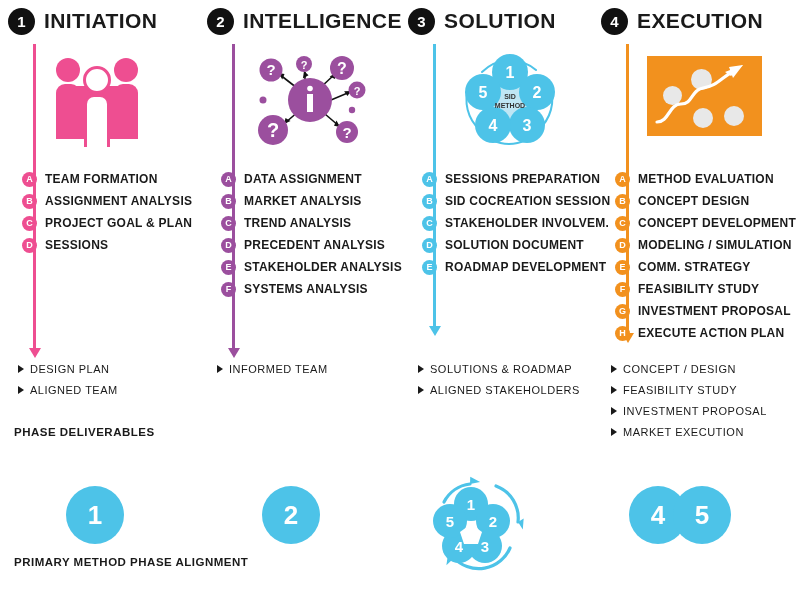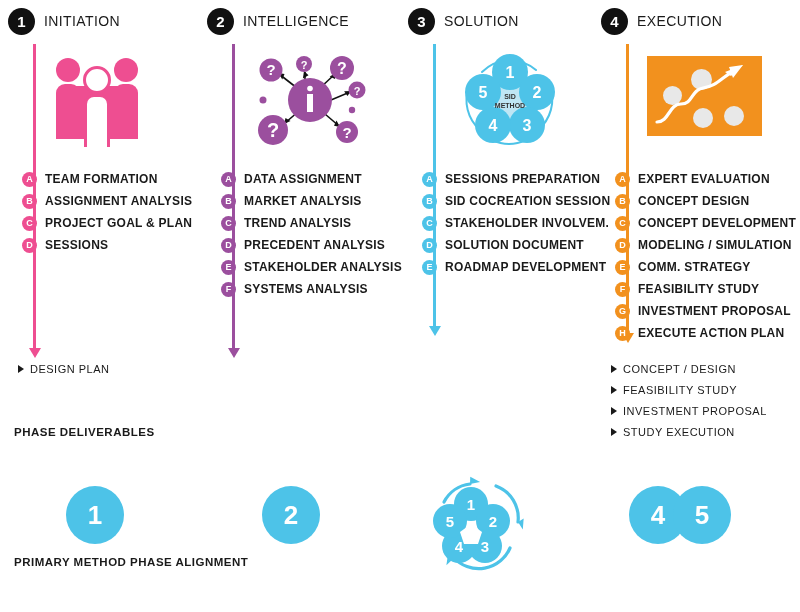--- a/index.html
+++ b/index.html
@@ -23,21 +23,21 @@
   
   .phase-head{position:absolute;top:6px;left:0;display:flex;align-items:center;gap:9px;height:30px;}
   .phase-num{
     width:27px;height:27px;border-radius:50%;
     background:#111111;color:#ffffff;
     font-size:15px;font-weight:bold;
     display:flex;align-items:center;justify-content:center;
     flex:0 0 auto;line-height:1;
   }
   .phase-title{
-    font-size:14px;font-weight:normal;letter-spacing:.4px;
+    font-size:21px;font-weight:bold;letter-spacing:.4px;
     color:#1a1a1a;white-space:nowrap;text-align:center;
   }
 
   
   .spine{position:absolute;left:25px;width:3px;top:44px;}
   .spine .shaft{position:absolute;left:0;top:0;width:3px;height:100%;}
   .spine .head{
     position:absolute;left:-4.5px;bottom:-9px;
     width:0;height:0;border-left:6px solid transparent;border-right:6px solid transparent;
   }
@@ -142,20 +142,24 @@
       <div class="step">
         <div class="badge" style="background:#ee4e91">D</div>
         <div class="step-label">SESSIONS</div>
       </div>
     </div>
 
     <div class="delivs" style="top:358px">
       <div class="deliv">
         <div class="tri"></div>
         <div class="deliv-label">DESIGN PLAN</div>
+      </div>
+      <div class="deliv">
+        <div class="tri"></div>
+        <div class="deliv-label">ALIGNED TEAM</div>
       </div>
     </div>
 
     <div class="align-row">
       <div class="big-c" style="left:58px;top:6px;width:58px;height:58px">1</div>
     </div>
   </div>
 
   <div class="col col-1">
 
@@ -228,20 +232,24 @@
         <div class="badge" style="background:#9b4f9e">E</div>
         <div class="step-label">STAKEHOLDER ANALYSIS</div>
       </div>
       <div class="step">
         <div class="badge" style="background:#9b4f9e">F</div>
         <div class="step-label">SYSTEMS ANALYSIS</div>
       </div>
     </div>
 
     <div class="delivs" style="top:358px">
+      <div class="deliv">
+        <div class="tri"></div>
+        <div class="deliv-label">INFORMED TEAM</div>
+      </div>
     </div>
 
     <div class="align-row">
       <div class="big-c" style="left:55px;top:6px;width:58px;height:58px">2</div>
     </div>
   </div>
 
   <div class="col col-2">
 
     <div class="phase-head">
@@ -296,20 +304,30 @@
       <div class="step">
         <div class="badge" style="background:#4dc3e8">D</div>
         <div class="step-label">SOLUTION DOCUMENT</div>
       </div>
       <div class="step">
         <div class="badge" style="background:#4dc3e8">E</div>
         <div class="step-label">ROADMAP DEVELOPMENT</div>
       </div>
     </div>
 
+    <div class="delivs" style="top:358px">
+      <div class="deliv">
+        <div class="tri"></div>
+        <div class="deliv-label">SOLUTIONS &amp; ROADMAP</div>
+      </div>
+      <div class="deliv">
+        <div class="tri"></div>
+        <div class="deliv-label">ALIGNED STAKEHOLDERS</div>
+      </div>
+    </div>
 
     <div class="align-row">
       <div class="cluster">
         <svg width="110" height="100" viewBox="0 0 110 100">
           <g stroke="#4dc3e8" stroke-width="3.2" fill="none" stroke-linecap="round">
             <path d="M18,26 A34,34 0 0,1 44,8"></path>
             <path d="M44,8 l-2,-7 l11,2 z" fill="#4dc3e8" stroke="none" transform="rotate(18 44 8)"></path>
             <path d="M70,10 A34,34 0 0,1 92,46"></path>
             <path d="M92,46 l6,-3 l-2,11 z" fill="#4dc3e8" stroke="none" transform="rotate(-6 92 46)"></path>
             <path d="M84,72 A34,34 0 0,1 28,82"></path>
@@ -353,21 +371,21 @@
           <path d="M10,66 C22,66 22,48 34,48 C46,48 44,34 56,32 C70,30 74,22 88,14" stroke="#ffffff" stroke-width="3.2" fill="none" stroke-linecap="round"></path>
           <path d="M96,9 L86,22 L82,11 Z" fill="#ffffff"></path>
           <path d="M96,9 L78,16 L84,20 Z" fill="#ffffff"></path>
         </svg>
       </div>
     </div>
 
     <div class="steps">
       <div class="step">
         <div class="badge" style="background:#f2911e">A</div>
-        <div class="step-label">EXPERT EVALUATION</div>
+        <div class="step-label">METHOD EVALUATION</div>
       </div>
       <div class="step">
         <div class="badge" style="background:#f2911e">B</div>
         <div class="step-label">CONCEPT DESIGN</div>
       </div>
       <div class="step">
         <div class="badge" style="background:#f2911e">C</div>
         <div class="step-label">CONCEPT DEVELOPMENT</div>
       </div>
       <div class="step">
@@ -400,21 +418,21 @@
       <div class="deliv">
         <div class="tri"></div>
         <div class="deliv-label">FEASIBILITY STUDY</div>
       </div>
       <div class="deliv">
         <div class="tri"></div>
         <div class="deliv-label">INVESTMENT PROPOSAL</div>
       </div>
       <div class="deliv">
         <div class="tri"></div>
-        <div class="deliv-label">STUDY EXECUTION</div>
+        <div class="deliv-label">MARKET EXECUTION</div>
       </div>
     </div>
 
     <div class="align-row">
       <div class="big-c" style="left:28px;top:6px;width:58px;height:58px">4</div>
       <div class="big-c" style="left:72px;top:6px;width:58px;height:58px">5</div>
     </div>
   </div>
 
   <div class="caption" id="cap-deliverables">PHASE DELIVERABLES</div>

